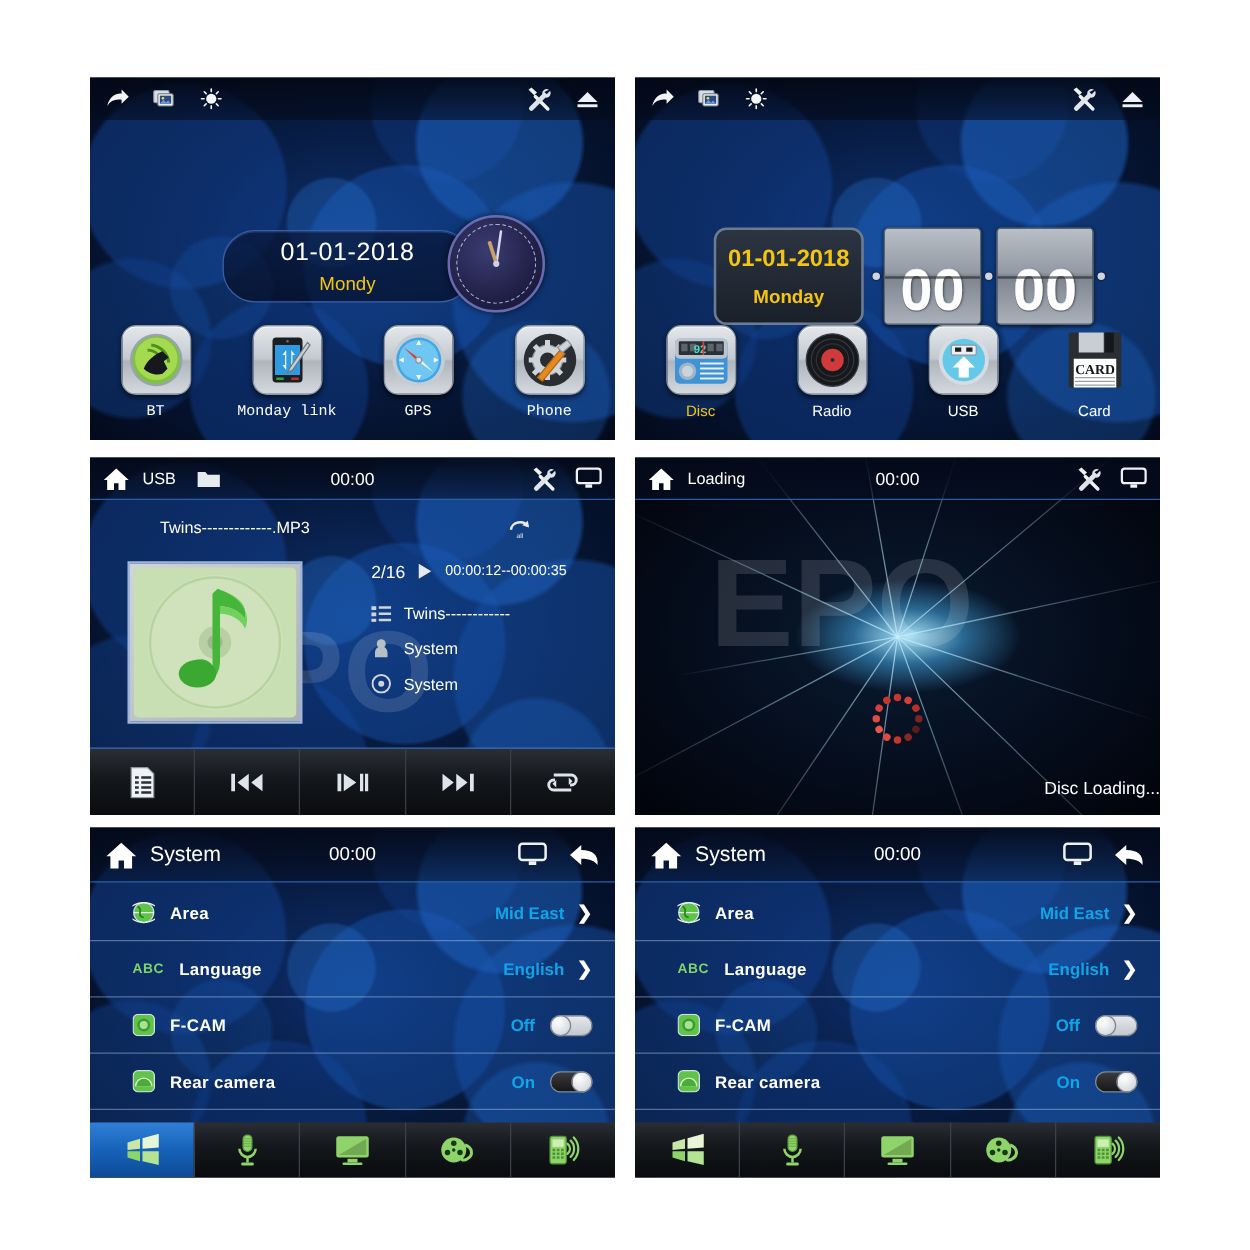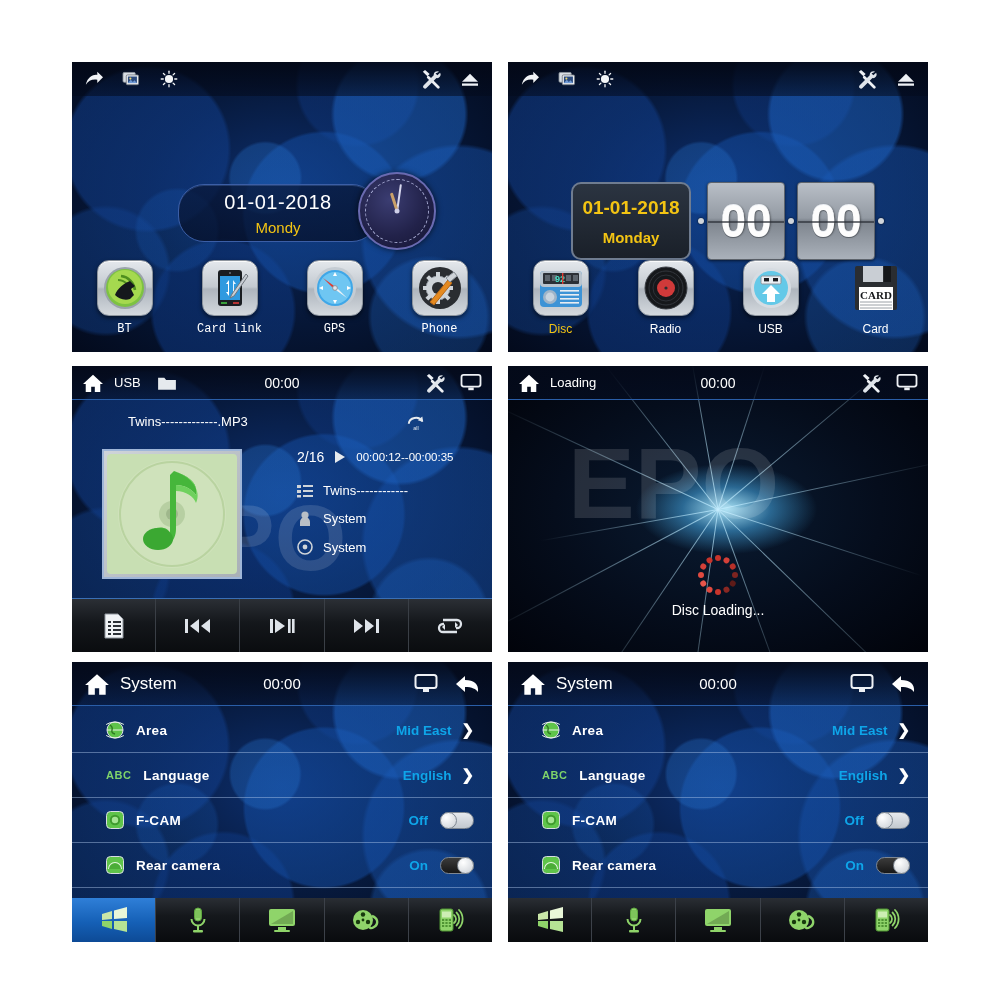--- a/index.html
+++ b/index.html
@@ -89,21 +89,21 @@
   }
   .clock .hand{ position:absolute; background:#d8d8ef; transform-origin: bottom center; border-radius:1px;}
   .clock .hub{ position:absolute; width:5px;height:5px;border-radius:50%;background:#cfcfe8; left:50%;top:50%;transform:translate(-50%,-50%);}
 
   
   .flipclock{ position:absolute; display:flex; align-items:center; gap:3px; }
   .flipcard{
     width:78px; height:78px; position:relative;
     background: linear-gradient(to bottom, #b9bfc7 0%, #939aa3 46%, #7d848d 50%, #aab1ba 100%);
     border:1px solid #5e646c; border-radius:4px;
-    display:flex; align-items:center; justify-content:center;
+    display:flex; align-items:flex-end; justify-content:center;
     box-shadow: 0 1px 3px rgba(0,0,0,.6);
   }
   .flipcard::after{
     content:""; position:absolute; left:0; right:0; top:50%; height:2px;
     background: rgba(40,45,52,.65);
   }
   .flipnum{
     font-size:46px; font-weight:bold; color:#fdfdfd;
     text-shadow: 0 1px 0 #5a6068, 0 -1px 0 #e9edf2, 1px 0 2px rgba(0,0,0,.45);
     font-family:"Liberation Sans", sans-serif;
@@ -171,21 +171,21 @@
   .dvdword{
     position:absolute; left:0; right:0; text-align:center;
     font-family:"Liberation Serif", serif; font-style:italic; font-weight:bold;
     font-size:74px; letter-spacing:-2px;
     background: linear-gradient(to bottom, #ffffff 0%, #c9d2da 38%, #7d8793 52%, #e8eef4 72%, #9aa4b0 100%);
     -webkit-background-clip:text; background-clip:text; color:transparent;
     text-shadow: 0 2px 3px rgba(0,0,0,.55);
   }
   .spinner{ position:absolute; width:42px; height:42px; }
   .spinner i{ position:absolute; width:6px;height:6px;border-radius:50%; left:50%; top:50%; }
-  .dvdtext{ position:absolute; left:0; right:0; text-align:center; color:#fff; font-size:14px; }
+  .dvdtext{ position:absolute; left:0; right:0; text-align:right; color:#fff; font-size:14px;margin-top:20px; }
   .watermark{
     position:absolute; color:rgba(255,255,255,.13); font-weight:bold;
     font-family:"Liberation Sans", sans-serif; pointer-events:none;
   }
 
   
   .sys-head{
     position:absolute; left:0; right:0; top:0; height:44px;
     display:flex; align-items:center; padding:0 12px;
     background: linear-gradient(to bottom, rgba(4,10,26,.95), rgba(5,14,36,.45));
@@ -319,21 +319,21 @@
             <rect x="12" y="6" width="24" height="36" rx="3" fill="#1a1d21"></rect>
             <rect x="14" y="12" width="20" height="24" fill="#2f9ae0"></rect>
             <path d="M22 16 l-3 4 h2 v8 h-2 l3 4 z" fill="#ffffff" transform="translate(1,0)"></path>
             <path d="M27 16 l3 4 h-2 v8 h2 l-3 4 z" fill="#e7f4ff"></path>
             <circle cx="24" cy="9" r="1" fill="#6a7078"></circle>
             <rect x="15" y="38" width="6" height="2" fill="#39a03a"></rect>
             <rect x="27" y="38" width="6" height="2" fill="#b43434"></rect>
             <path d="M40 10 L26 30 l-2 4 4-2 14-20z" fill="#c9ced4" stroke="#6f767e"></path>
           </svg>
         </div>
-        <div class="lbl">Card link</div>
+        <div class="lbl">Monday link</div>
       </div>
       <div class="app">
         <div class="tile">
           <svg width="48" height="48" viewBox="0 0 48 48">
             <circle cx="24" cy="24" r="21" fill="#c5ccd3"></circle>
             <circle cx="24" cy="24" r="18" fill="#3fa7e8"></circle>
             <circle cx="24" cy="24" r="16" fill="#6fc6f2"></circle>
             <g fill="#ffffff">
                 <path d="M24 8 l2 4h-4z"></path>
                 <path d="M24 40 l2-4h-4z"></path>

